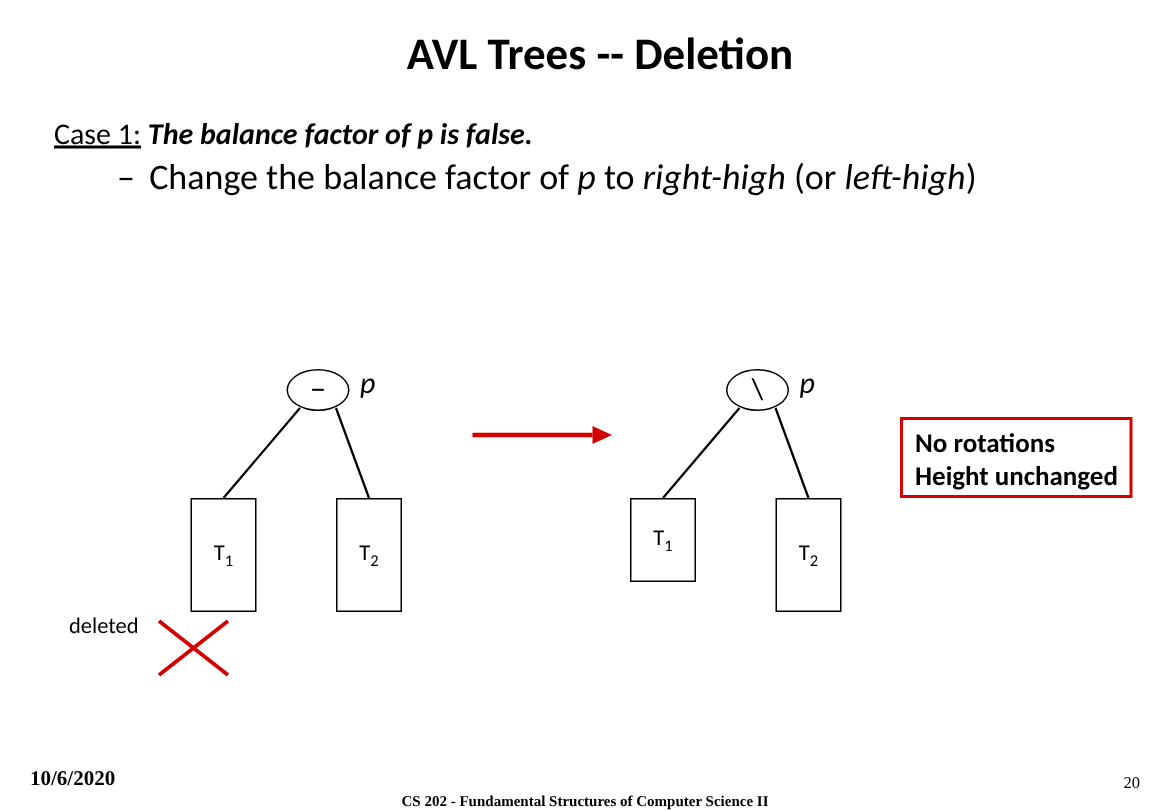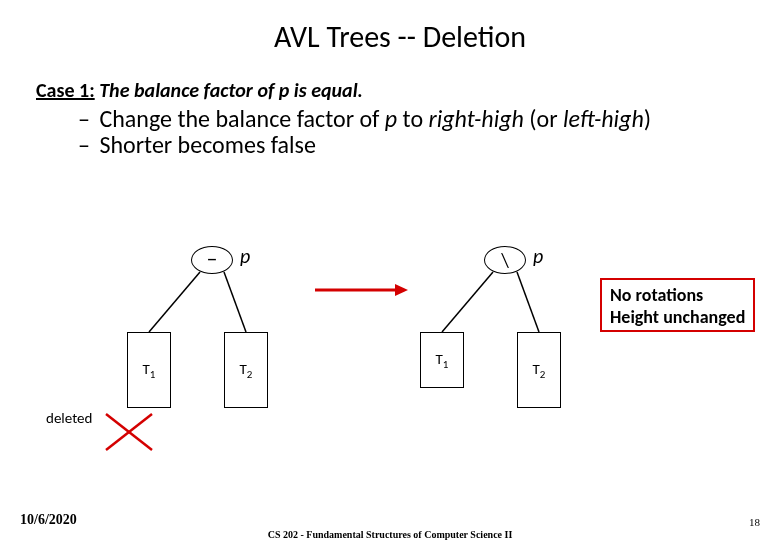--- a/index.html
+++ b/index.html
@@ -11,29 +11,29 @@
     color: #000;
     position: relative;
     overflow: hidden;
   }
   .slide { position: relative; width: 780px; height: 540px; }
   .title {
     position: absolute;
     top: 18px; left: 0; width: 780px;
     text-align: center;
     font-size: 30px;
-    font-weight: 400;
+    font-weight: 700;
     padding-left: 20px;
   }
   .case-line {
     position: absolute;
     left: 36px; top: 78px;
     font-size: 20px;
   }
-  .case-line .u { text-decoration: underline; font-weight: 700; font-style: normal; }
+  .case-line .u { text-decoration: underline; font-weight: 400; font-style: normal; }
   .case-line .desc { font-style: italic; font-weight: 700; }
   .bullet {
     position: absolute;
     font-size: 24px;
   }
   .bullet .dash { display: inline-block; width: 16px; }
   .bullet em { font-style: italic; }
   .b1 { left: 78px; top: 104px; }
   .b2 { left: 78px; top: 130px; }
 
@@ -103,32 +103,28 @@
 </head>
 <body>
 
 <div class="slide">
 
   <div class="title">AVL Trees -- Deletion</div>
 
   <div class="case-line">
     <span class="u">Case 1:</span>
     <span> </span>
-    <span class="desc">The balance factor of p is equal.</span>
+    <span class="desc">The balance factor of p is false.</span>
   </div>
 
   <div class="bullet b1">
     <span class="dash">–</span>
     <span>
       <span>Change the balance factor of </span><em>p</em><span> to </span><em>right-high</em><span> (or </span><em>left-high</em><span>)</span>
     </span>
-  </div>
-  <div class="bullet b2">
-    <span class="dash">–</span>
-    <span>Shorter becomes false</span>
   </div>
 
   <div class="diagram">
 
     <div class="oval" style="left:191px; top:246px;">
       <span>–</span>
     </div>
     <div class="plabel" style="left:240px; top:244px;">p</div>
     <div class="treebox" style="left:127px; top:332px; width:44px; height:76px; line-height:72px;">
       <span>T</span><span class="sub">1</span>
@@ -169,15 +165,15 @@
       <g stroke="#d40000" stroke-width="2.5">
         <line x1="106" y1="414" x2="152" y2="450"></line>
         <line x1="152" y1="414" x2="106" y2="450"></line>
       </g>
     </svg>
 
   </div>
 
   <div class="footer-date">10/6/2020</div>
   <div class="footer-center">CS 202 - Fundamental Structures of Computer Science II</div>
-  <div class="footer-page">18</div>
+  <div class="footer-page">20</div>
 
 </div>
 
 </body></html>

